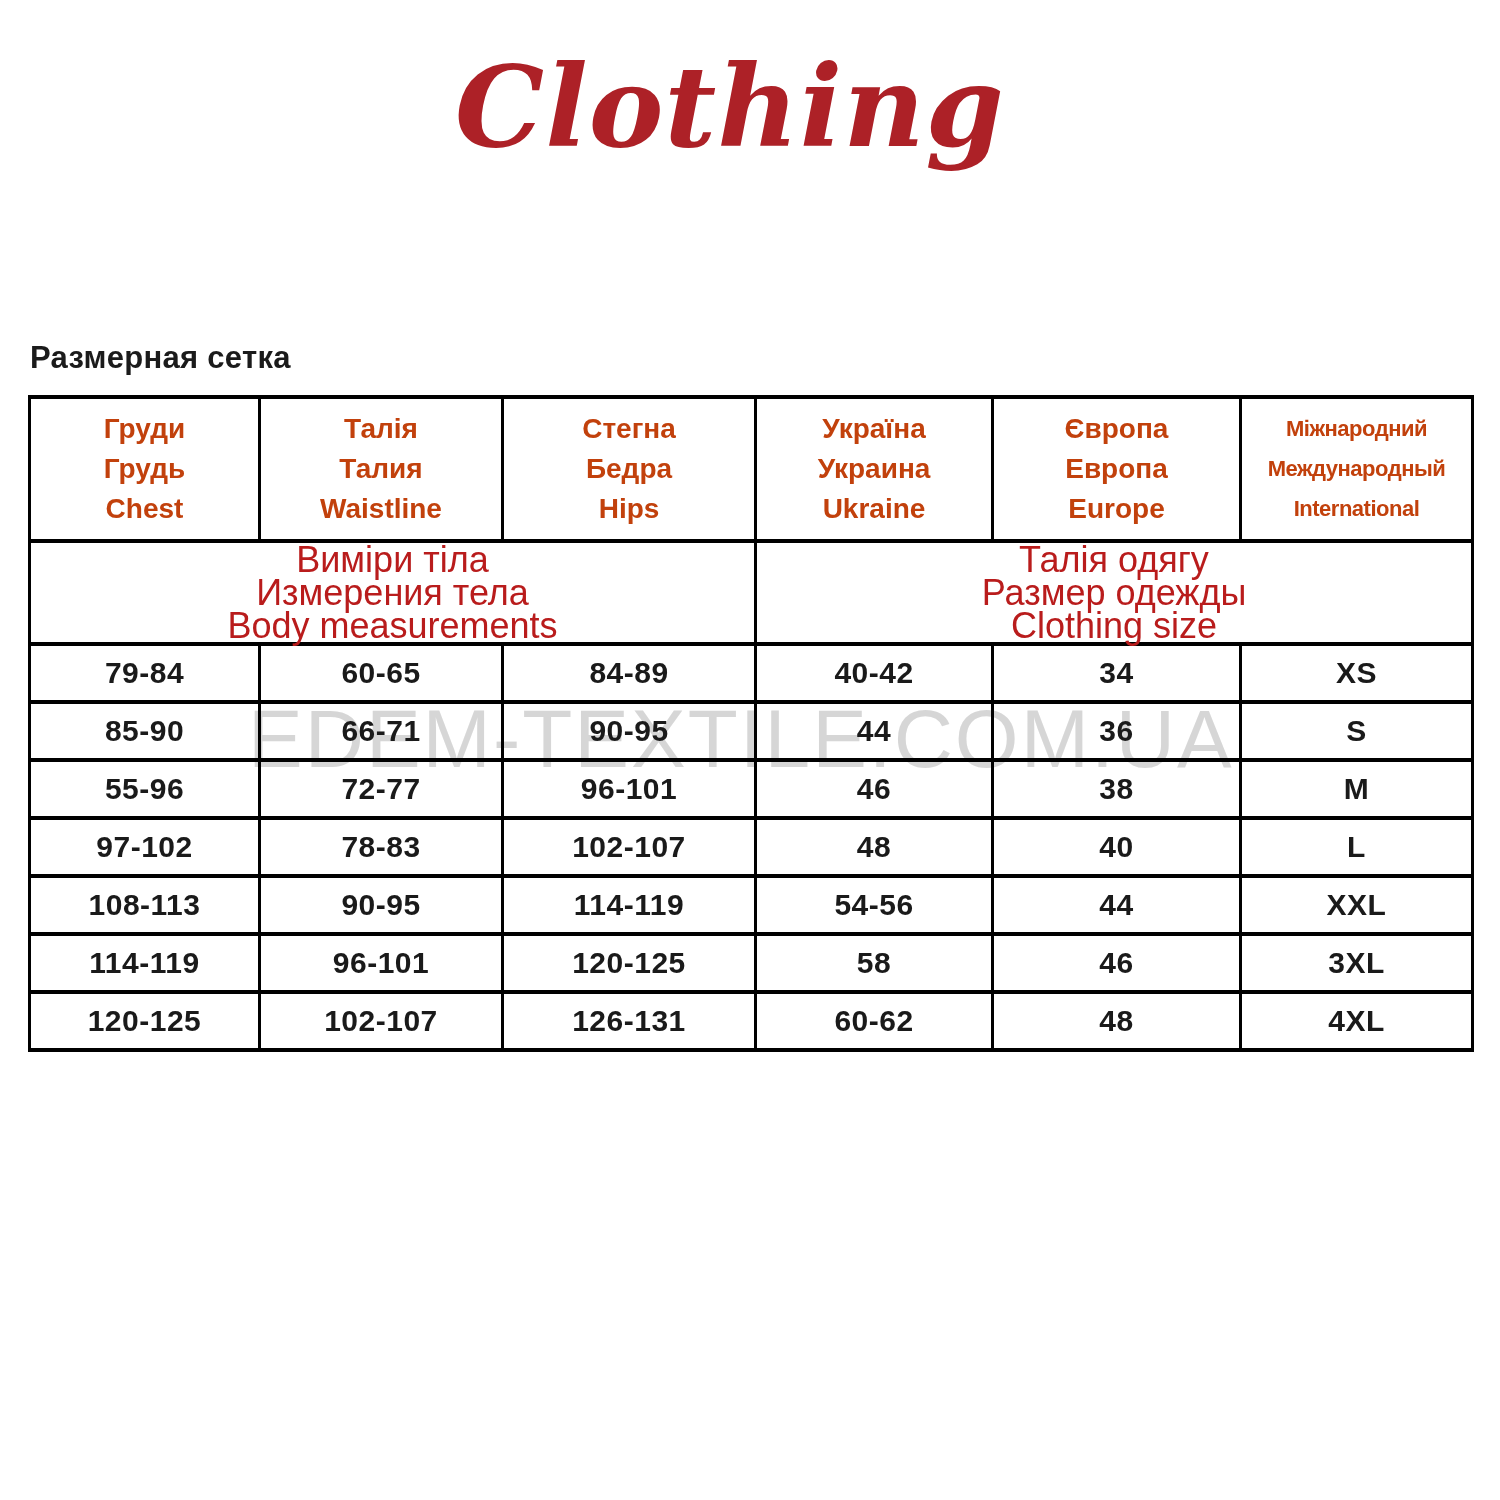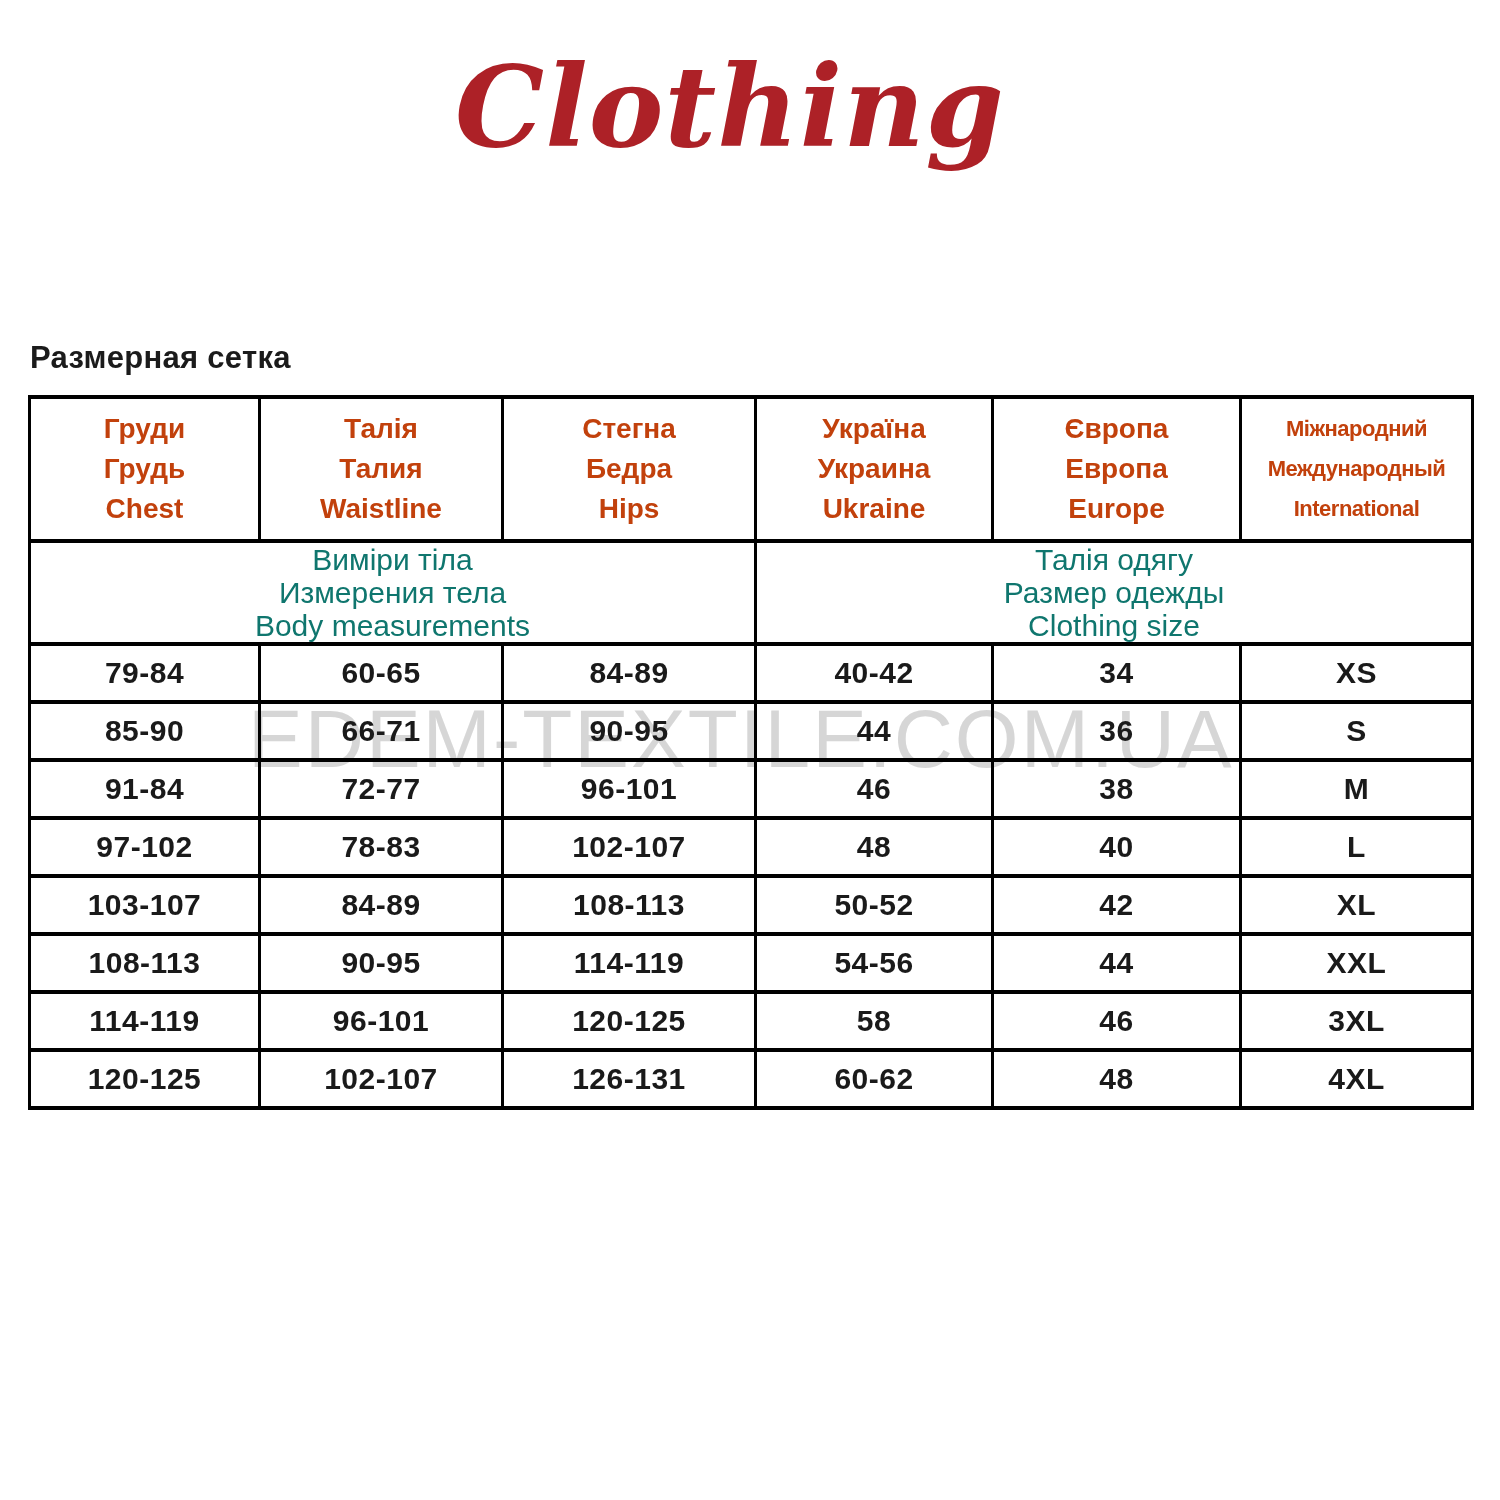--- a/index.html
+++ b/index.html
@@ -34,22 +34,22 @@
     border-top-width:4px; border-bottom-width:4px;
     text-align:center; vertical-align:middle;
     padding:0; background:transparent;
   }
   tr.head td {
     height:140px; font-weight:bold; font-size:28px;
     line-height:40px; white-space:pre-line; color:#c2410c;
   }
   tr.head td.tight { font-size:22px; letter-spacing:-0.5px; }
   tr.group td {
-    height:95px; font-size:30px; line-height:33px;
-    white-space:pre-line; font-weight:normal; color:#0f766e;
+    height:95px; font-size:36px; line-height:33px;
+    white-space:pre-line; font-weight:normal; color:#b91c1c;
   }
   tr.data td {
     height:54px; font-size:30px; font-weight:bold;
     letter-spacing:0.5px; color:#1a1a1a;
   }
 </style>
 </head>
 <body>
 
 <div class="logo" style="color: rgb(173, 33, 39);">Clothing</div>
@@ -106,42 +106,34 @@
     </tr>
     <tr class="data">
       <td>85-90</td>
       <td>66-71</td>
       <td>90-95</td>
       <td>44</td>
       <td>36</td>
       <td>S</td>
     </tr>
     <tr class="data">
-      <td>91-84</td>
+      <td>55-96</td>
       <td>72-77</td>
       <td>96-101</td>
       <td>46</td>
       <td>38</td>
       <td>M</td>
     </tr>
     <tr class="data">
       <td>97-102</td>
       <td>78-83</td>
       <td>102-107</td>
       <td>48</td>
       <td>40</td>
       <td>L</td>
-    </tr>
-    <tr class="data">
-      <td>103-107</td>
-      <td>84-89</td>
-      <td>108-113</td>
-      <td>50-52</td>
-      <td>42</td>
-      <td>XL</td>
     </tr>
     <tr class="data">
       <td>108-113</td>
       <td>90-95</td>
       <td>114-119</td>
       <td>54-56</td>
       <td>44</td>
       <td>XXL</td>
     </tr>
     <tr class="data">

